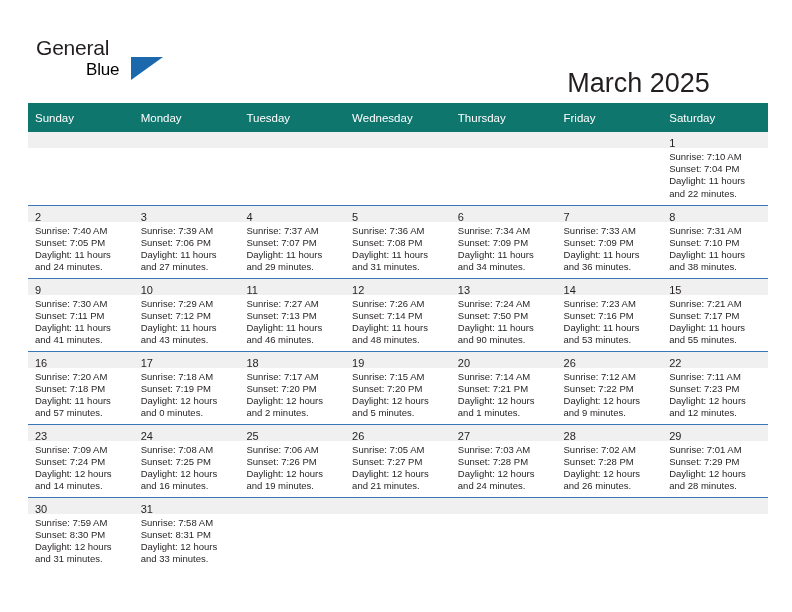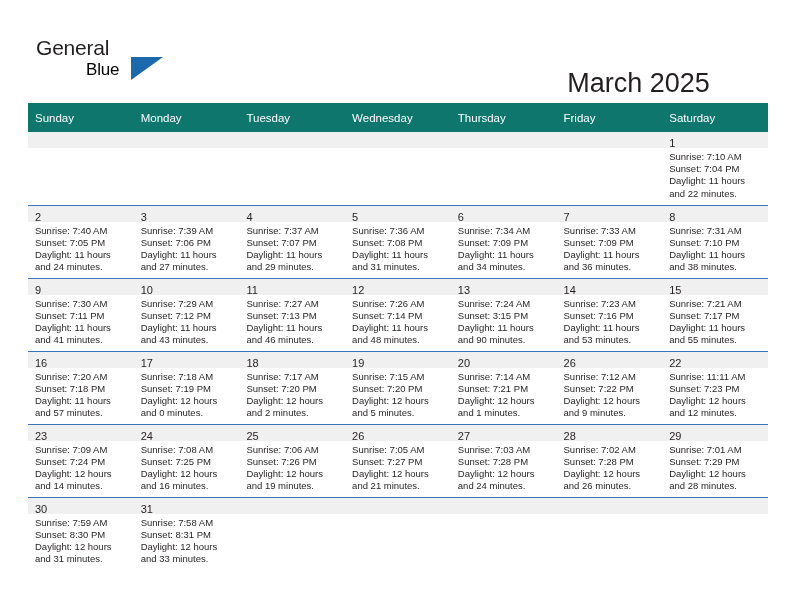--- a/index.html
+++ b/index.html
@@ -366,21 +366,21 @@
                   <div>Daylight: 11 hours</div>
                   <div>and 48 minutes.</div>
                 </div>
               </div>
             </td>
             <td>
               <div class="cellbox">
                 <div class="daynum-bar"><span class="daynum">13</span></div>
                 <div class="cell-lines">
                   <div>Sunrise: 7:24 AM</div>
-                  <div>Sunset: 3:15 PM</div>
+                  <div>Sunset: 7:50 PM</div>
                   <div>Daylight: 11 hours</div>
                   <div>and 90 minutes.</div>
                 </div>
               </div>
             </td>
             <td>
               <div class="cellbox">
                 <div class="daynum-bar"><span class="daynum">14</span></div>
                 <div class="cell-lines">
                   <div>Sunrise: 7:23 AM</div>
@@ -466,21 +466,21 @@
                   <div>Sunset: 7:22 PM</div>
                   <div>Daylight: 12 hours</div>
                   <div>and 9 minutes.</div>
                 </div>
               </div>
             </td>
             <td>
               <div class="cellbox">
                 <div class="daynum-bar"><span class="daynum">22</span></div>
                 <div class="cell-lines">
-                  <div>Sunrise: 11:11 AM</div>
+                  <div>Sunrise: 7:11 AM</div>
                   <div>Sunset: 7:23 PM</div>
                   <div>Daylight: 12 hours</div>
                   <div>and 12 minutes.</div>
                 </div>
               </div>
             </td>
           </tr>
           <tr>
             <td>
               <div class="cellbox">

